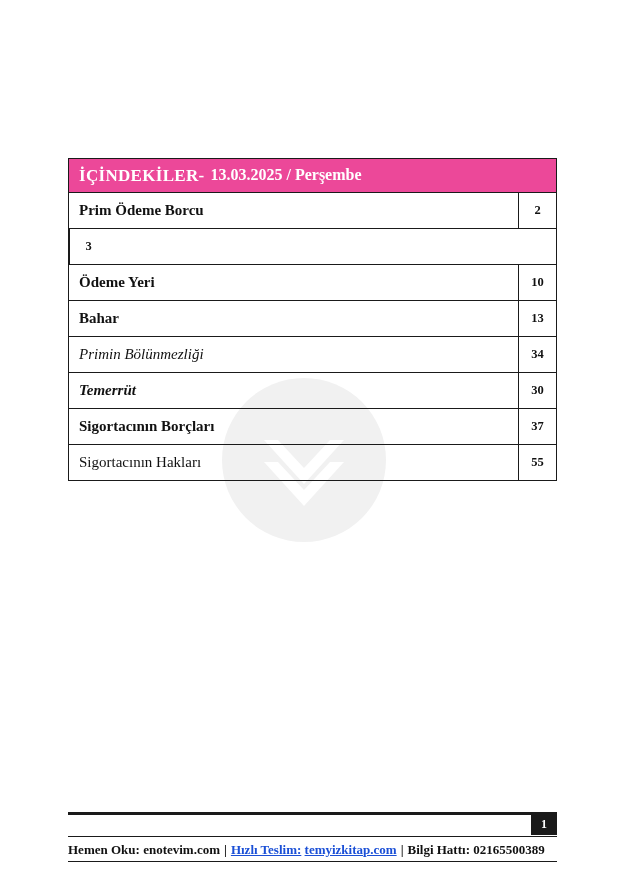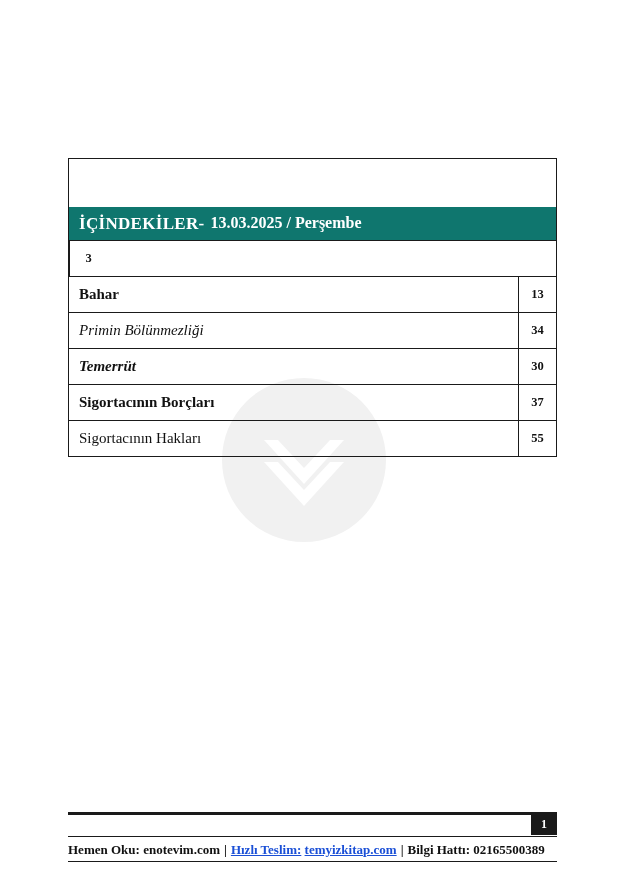--- a/index.html
+++ b/index.html
@@ -102,28 +102,27 @@
     position: absolute;
     left: 68px;
     top: 158px;
     width: 489px;
     border: 1px solid #1a1a1a;
     box-sizing: border-box;
     z-index: 2;
     background: transparent;
   }
   .toc-head {
-    background: #0f766e;
+    background: #ec4899;
     color: #ffffff;
     height: 33px;
     display: flex;
     align-items: center;
     padding-left: 10px;
     box-sizing: border-box;
-    margin-top: 48px;
   }
   .toc-head-title {
     font-family: "Liberation Serif", serif;
     font-weight: bold;
     font-size: 17px;
     letter-spacing: 0.3px;
   }
   .toc-head-date {
     font-family: "Liberation Serif", serif;
     font-weight: bold;
@@ -243,21 +242,29 @@
     </svg>
   </div>
 
   <div class="toc">
     <div class="toc-head">
       <span class="toc-head-title">İÇİNDEKİLER-</span>
       <span class="toc-head-date">13.03.2025 / Perşembe</span>
     </div>
 
     <div class="toc-row">
+      <div class="toc-cell-title style-bold">Prim Ödeme Borcu</div>
+      <div class="toc-cell-page">2</div>
+    </div>
+    <div class="toc-row">
       <div class="toc-cell-page">3</div>
+    </div>
+    <div class="toc-row">
+      <div class="toc-cell-title style-bold">Ödeme Yeri</div>
+      <div class="toc-cell-page">10</div>
     </div>
     <div class="toc-row">
       <div class="toc-cell-title style-bold">Bahar</div>
       <div class="toc-cell-page">13</div>
     </div>
     <div class="toc-row">
       <div class="toc-cell-title style-italic">Primin Bölünmezliği</div>
       <div class="toc-cell-page">34</div>
     </div>
     <div class="toc-row">

